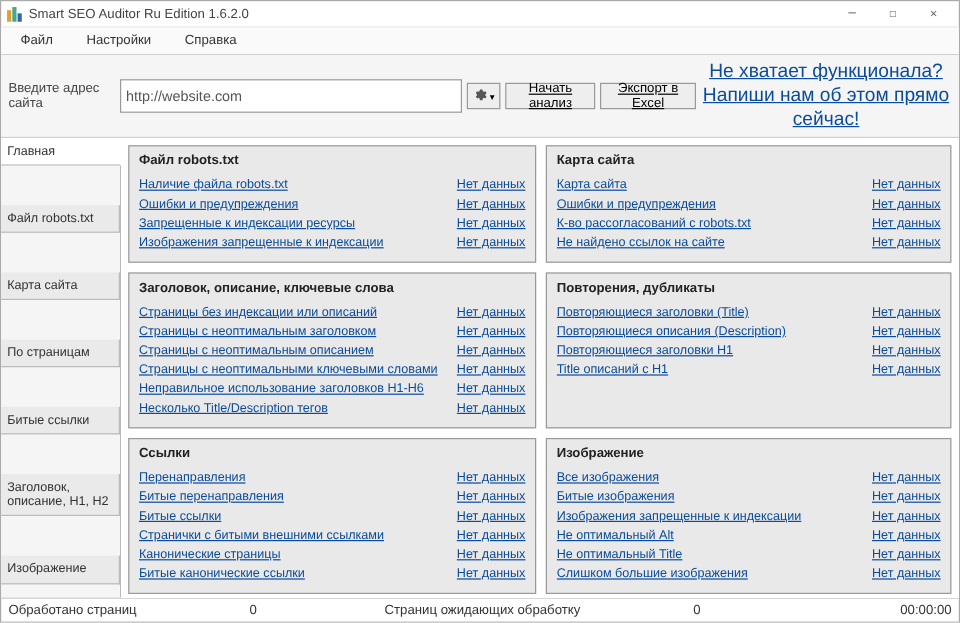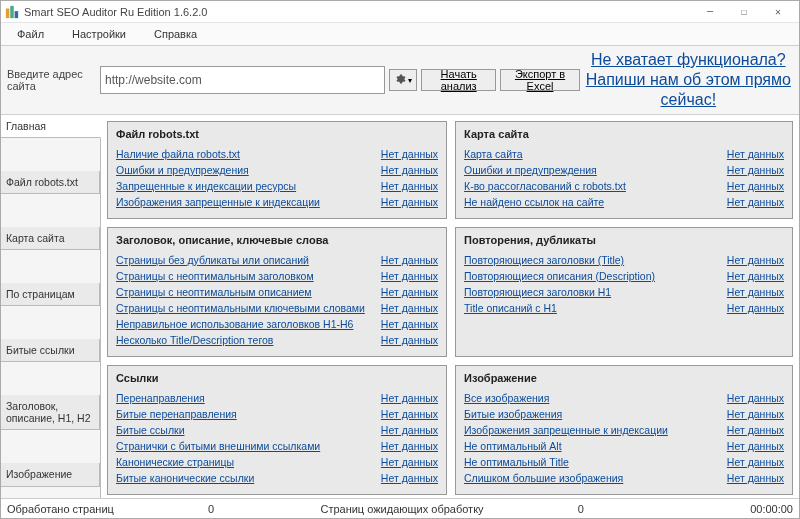--- a/index.html
+++ b/index.html
@@ -132,21 +132,21 @@
               <a class="nd" href="#">Нет данных</a>
             </div>
             <div class="row">
               <a class="link" href="#">Не найдено ссылок на сайте</a>
               <a class="nd" href="#">Нет данных</a>
             </div>
           </div>
           <div class="panel">
             <h4>Заголовок, описание, ключевые слова</h4>
             <div class="row">
-              <a class="link" href="#">Страницы без дубликаты или описаний</a>
+              <a class="link" href="#">Страницы без индексации или описаний</a>
               <a class="nd" href="#">Нет данных</a>
             </div>
             <div class="row">
               <a class="link" href="#">Страницы с неоптимальным заголовком</a>
               <a class="nd" href="#">Нет данных</a>
             </div>
             <div class="row">
               <a class="link" href="#">Страницы с неоптимальным описанием</a>
               <a class="nd" href="#">Нет данных</a>
             </div>

